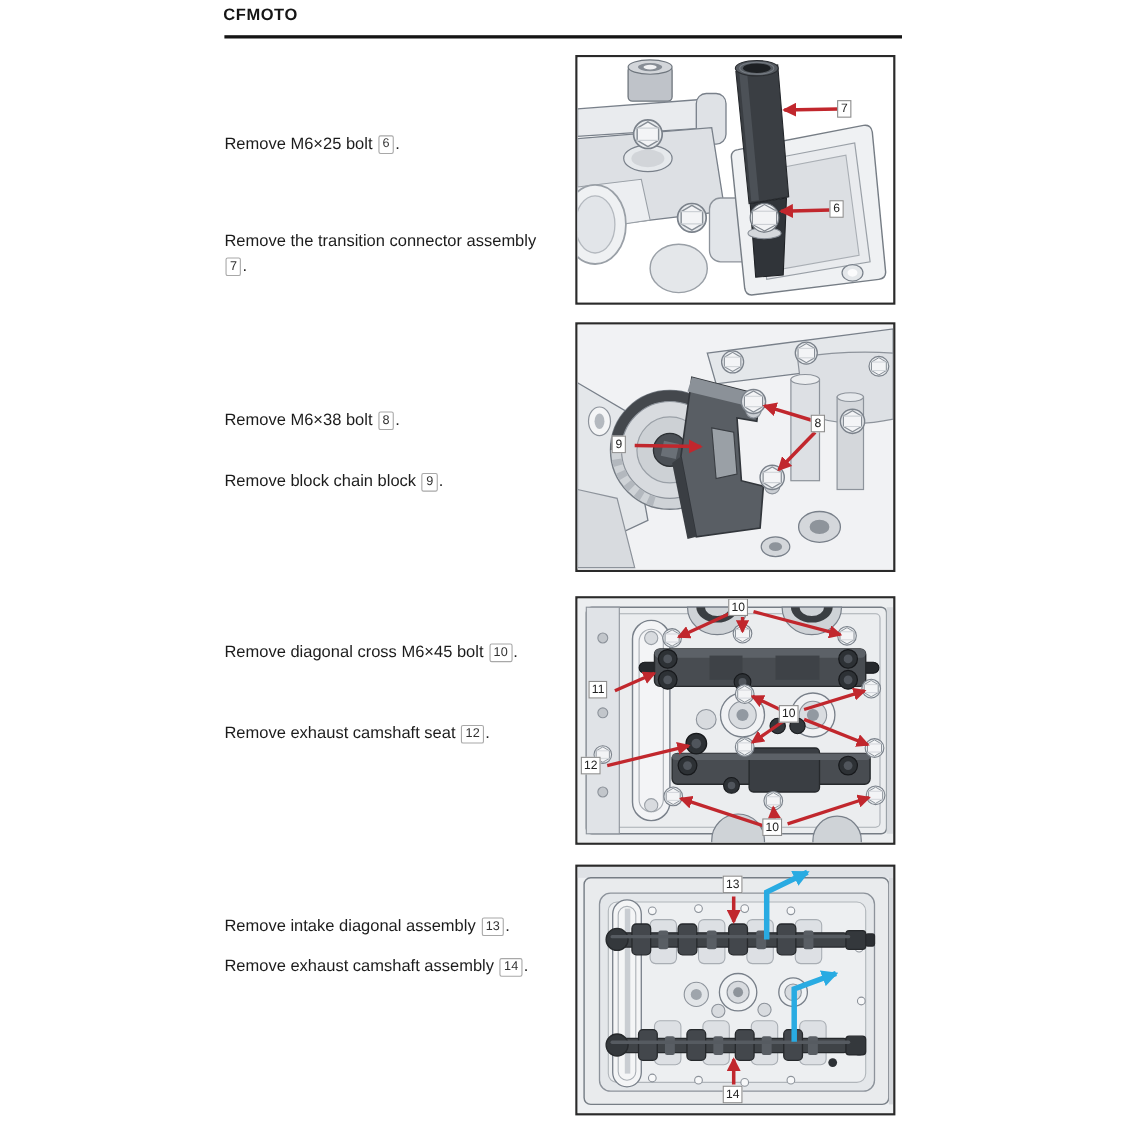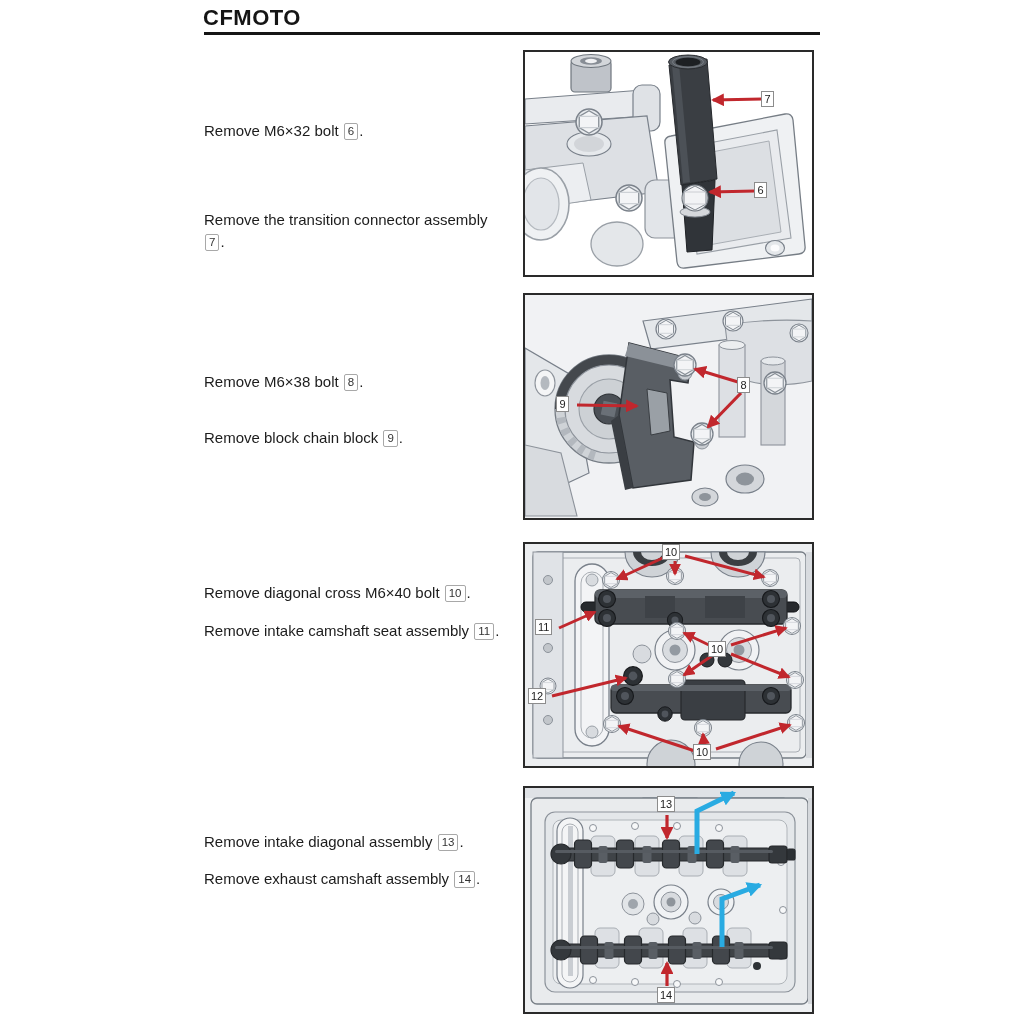--- a/index.html
+++ b/index.html
@@ -1,20 +1,20 @@
 <!DOCTYPE html>
 <html><head>
 <meta charset="utf-8">
 <style>
   * { margin:0; padding:0; box-sizing:border-box; }
   html,body { background:#ffffff; }
   body { width:1024px; height:1024px; font-family:"Liberation Sans", sans-serif; position:relative; }
   .page { position:absolute; left:0; top:0; width:1024px; height:1024px; background:#fff; overflow:hidden; }
 
-  .brand { position:absolute; left:203px; top:5px; font-size:22px; font-weight:700; letter-spacing:.5px; color:#151515; }
+  .brand { position:absolute; left:203px; top:5px; font-size:15px; font-weight:700; letter-spacing:.5px; color:#151515; }
   .rule  { position:absolute; left:204px; top:32px; width:616px; height:3px; background:#151515; }
 
   .step { position:absolute; left:204px; width:330px; font-size:15px; line-height:22px; color:#1c1c1c; }
   .step.narrow { width:300px;margin-top:47px; }
   .ref { display:inline-block; min-width:10px; text-align:center; border:1px solid #a8a8a8; border-radius:2px;
          background:#fff; padding:0 3px; font-size:11.5px; line-height:15px; color:#333; vertical-align:1px; margin:0 1px; }
 
   .figure { position:absolute; left:523px; width:291px; border:2px solid #2a2a2a; background:#fff; overflow:hidden; }
   #fig1 { top:50px;  height:227px; }
   #fig2 { top:293px; height:227px; }
@@ -51,28 +51,28 @@
         <circle r="20" fill="#f1f2f4" stroke="#79808a" stroke-width="1.2"></circle>
         <circle r="12.5" fill="#d9dce0" stroke="#8d939b" stroke-width="1"></circle>
         <circle r="5.5" fill="#9299a1"></circle>
       </g>
     </defs>
   </svg>
 
   <div class="brand">CFMOTO</div>
   <div class="rule"></div>
 
-  <p class="step" style="top:120px"><span>Remove M6×32 bolt </span><span class="ref">6</span><span>.</span></p>
+  <p class="step" style="top:120px"><span>Remove M6×25 bolt </span><span class="ref">6</span><span>.</span></p>
   <p class="step narrow" style="top:162px"><span>Remove the transition connector assembly </span><span class="ref">7</span><span>.</span></p>
 
   <p class="step" style="top:371px"><span>Remove M6×38 bolt </span><span class="ref">8</span><span>.</span></p>
   <p class="step" style="top:427px"><span>Remove block chain block </span><span class="ref">9</span><span>.</span></p>
 
-  <p class="step" style="top:582px"><span>Remove diagonal cross M6×40 bolt </span><span class="ref">10</span><span>.</span></p>
-  <p class="step" style="top:620px"><span>Remove intake camshaft seat assembly </span><span class="ref">11</span><span>.</span></p>
+  <p class="step" style="top:582px"><span>Remove diagonal cross M6×45 bolt </span><span class="ref">10</span><span>.</span></p>
+  <p class="step" style="top:656px"><span>Remove exhaust camshaft seat </span><span class="ref">12</span><span>.</span></p>
 
   <p class="step" style="top:831px"><span>Remove intake diagonal assembly </span><span class="ref">13</span><span>.</span></p>
   <p class="step" style="top:868px"><span>Remove exhaust camshaft assembly </span><span class="ref">14</span><span>.</span></p>
 
   <div class="figure" id="fig1">
     <svg width="287" height="223" viewBox="0 0 287 223">
       <g>
         <rect x="0" y="0" width="287" height="223" fill="#ffffff"></rect>
 
         <rect x="46" y="8" width="40" height="32" rx="4" fill="#bfc3c9" stroke="#6f767e" stroke-width="1.2"></rect>

